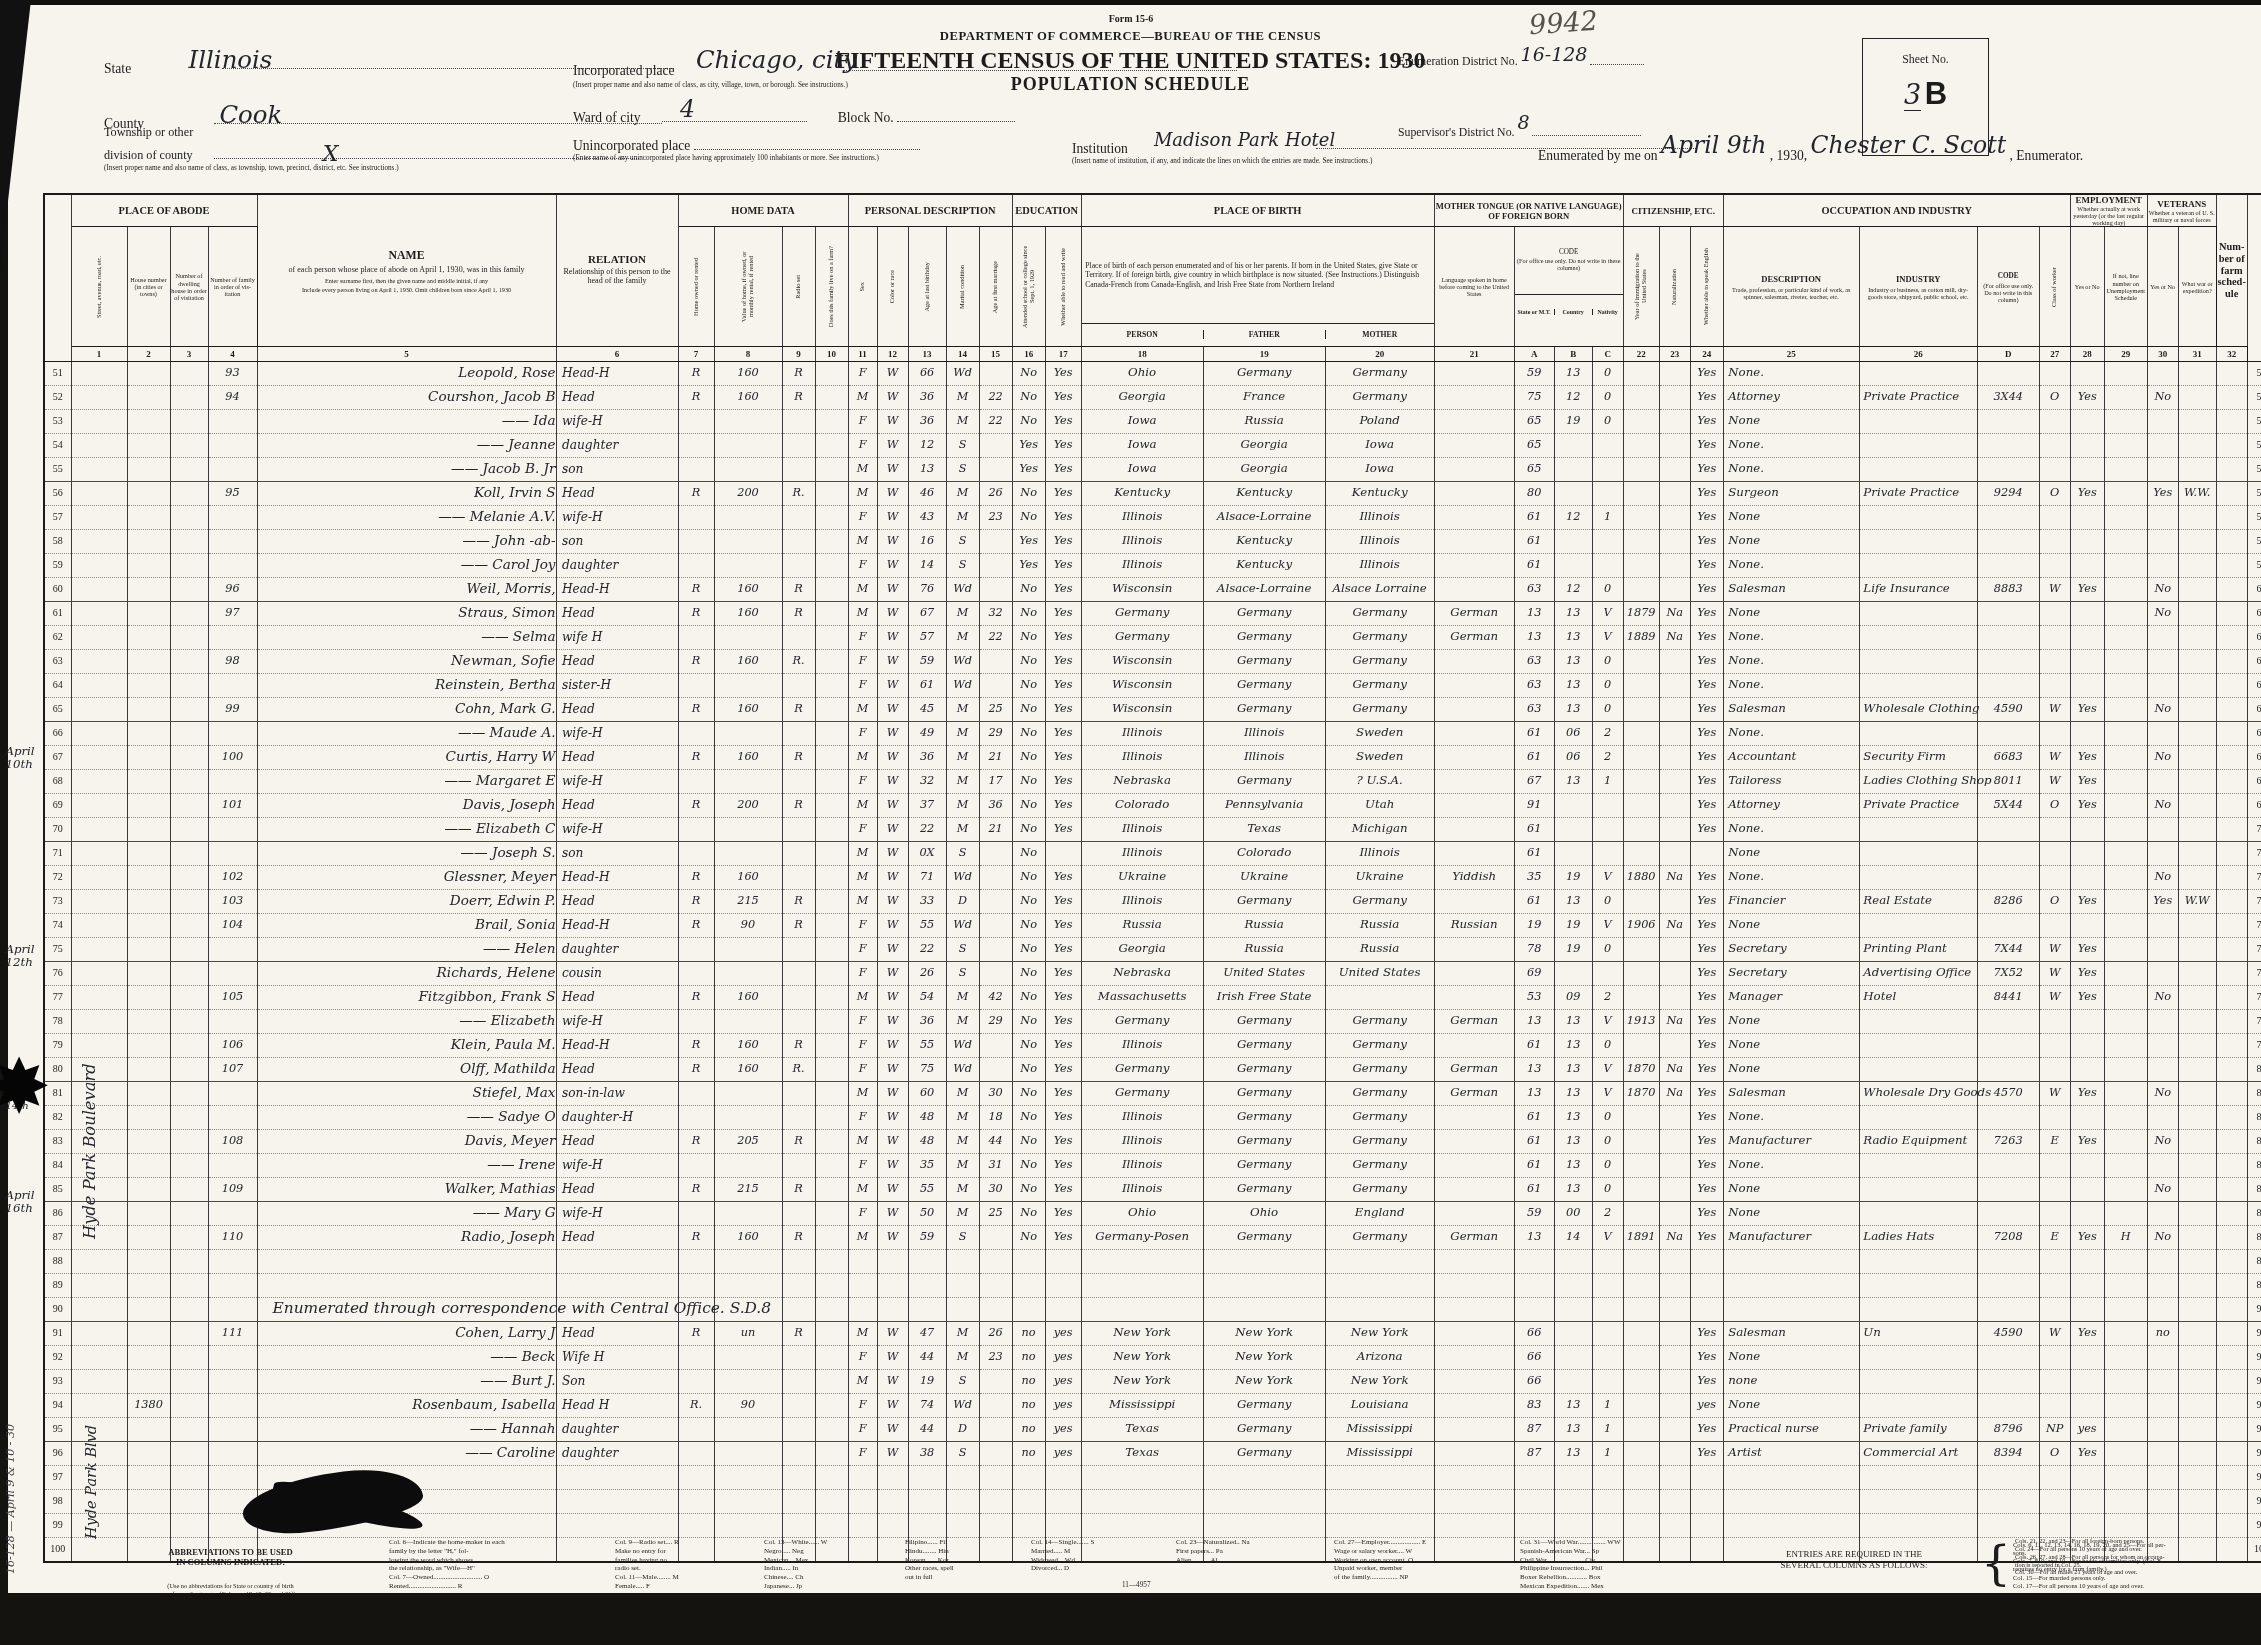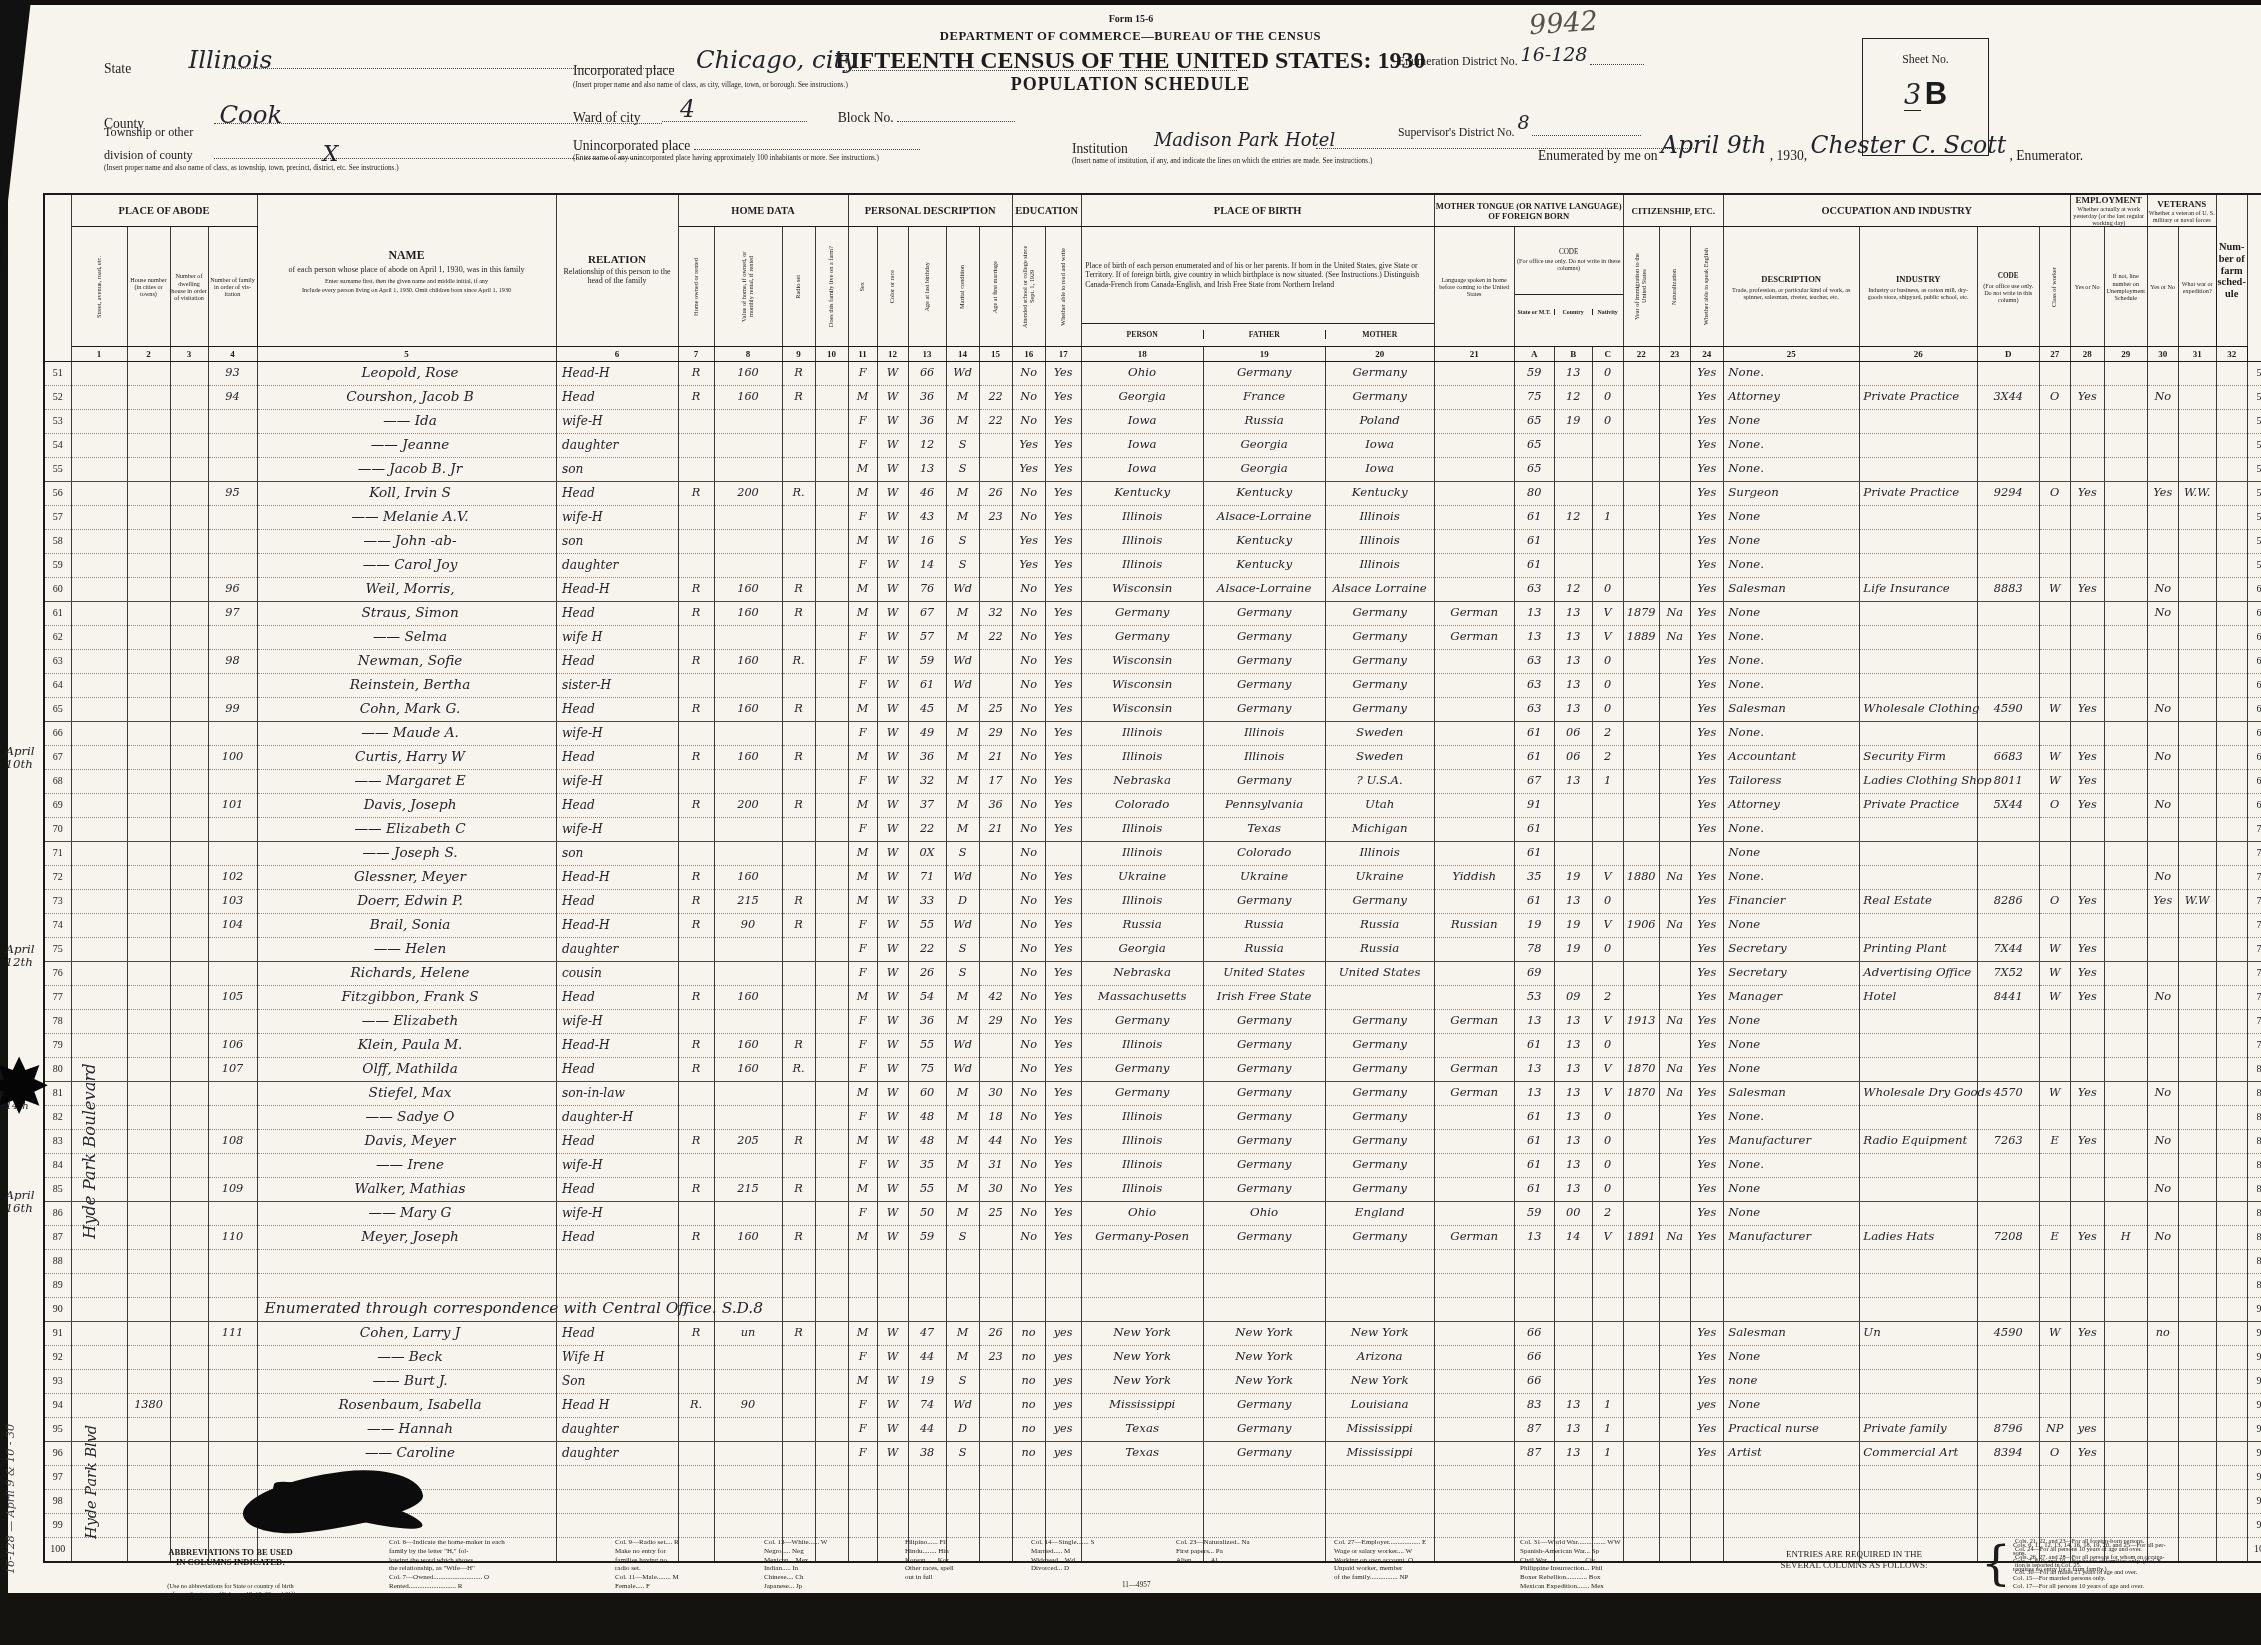--- a/index.html
+++ b/index.html
@@ -37,21 +37,21 @@
   .h2 .sub3{display:flex;height:22px;border-top:0.9px solid #222;font-size:7.7px;font-weight:bold;align-items:center;}
   .desc8{font-size:7.2px;line-height:1.2;font-weight:normal;padding:1.8px 3.6px;}
   tbody td{height:23px;line-height:1;}
   tr.dot td{border-bottom:0.9px dotted #8d8a82;}
   tr.sol td{border-bottom:1.2px solid #4c4a44;}
   td.bl{border-left:1.8px solid #1a1a1a !important;}
   tbody td.ln, tr.h3 td{font-family:"Liberation Serif",serif;}
   tbody td.ln{font-size:10px;text-align:center;color:#222;}
   tbody td{font-size:11.3px;text-align:center;}
   tbody td.hwc{font-family:"DejaVu Serif",serif;font-style:italic;color:#22242b;}
-  tbody td.k-c5{text-align:center;padding-left:7px;font-size:13.6px;white-space:nowrap;}
+  tbody td.k-c5{text-align:right;padding-left:15px;font-size:13.6px;white-space:nowrap;}
   tbody td.k-c6{text-align:left;padding-left:5.4px;font-size:12.2px;white-space:nowrap;}
   tbody td.k-c18,tbody td.k-c19,tbody td.k-c20{font-size:11.8px;white-space:nowrap;}
   tbody td.k-c21,tbody td.k-c25,tbody td.k-c26{font-size:11.8px;white-space:nowrap;}
   tbody td.k-c25{text-align:left;padding-left:4.5px;}
   tbody td.k-c26{text-align:left;padding-left:3.6px;}
   .notespan{white-space:nowrap;font-size:15.4px;position:relative;z-index:5;}
   
   .foot{position:absolute;top:1538px;font-size:7px;line-height:1.25;white-space:pre-line;}
   .foot .t{font-weight:bold;font-size:8.6px;}
   .brace{font-size:47px;font-family:"DejaVu Serif",serif;font-weight:normal;}
@@ -1784,21 +1784,21 @@
         <td class="k-c31"></td>
         <td class="k-c32 bl"></td>
         <td class="k-lnR bl ln">86</td>
       </tr>
       <tr class="dot">
         <td class="k-lnL ln">87</td>
         <td class="k-c1 bl"></td>
         <td class="k-c2"></td>
         <td class="k-c3"></td>
         <td class="k-c4 hwc">110</td>
-        <td class="k-c5 bl hwc">Meyer, Joseph</td>
+        <td class="k-c5 bl hwc">Radio, Joseph</td>
         <td class="k-c6 bl hwc">Head</td>
         <td class="k-c7 bl hwc">R</td>
         <td class="k-c8 hwc">160</td>
         <td class="k-c9 hwc">R</td>
         <td class="k-c10"></td>
         <td class="k-c11 bl hwc">M</td>
         <td class="k-c12 hwc">W</td>
         <td class="k-c13 hwc">59</td>
         <td class="k-c14 hwc">S</td>
         <td class="k-c15"></td>

